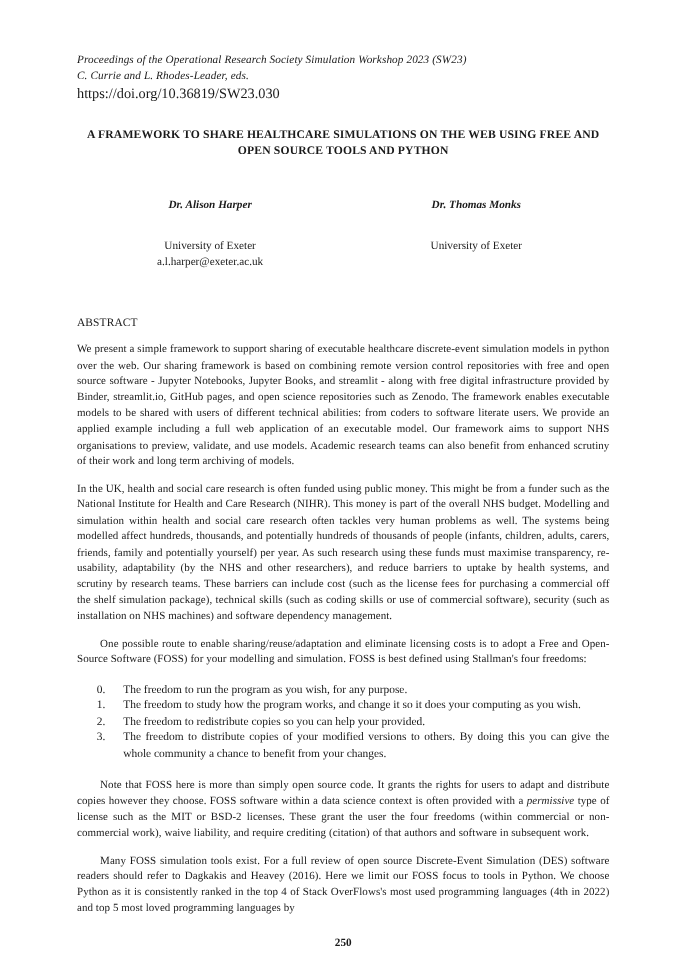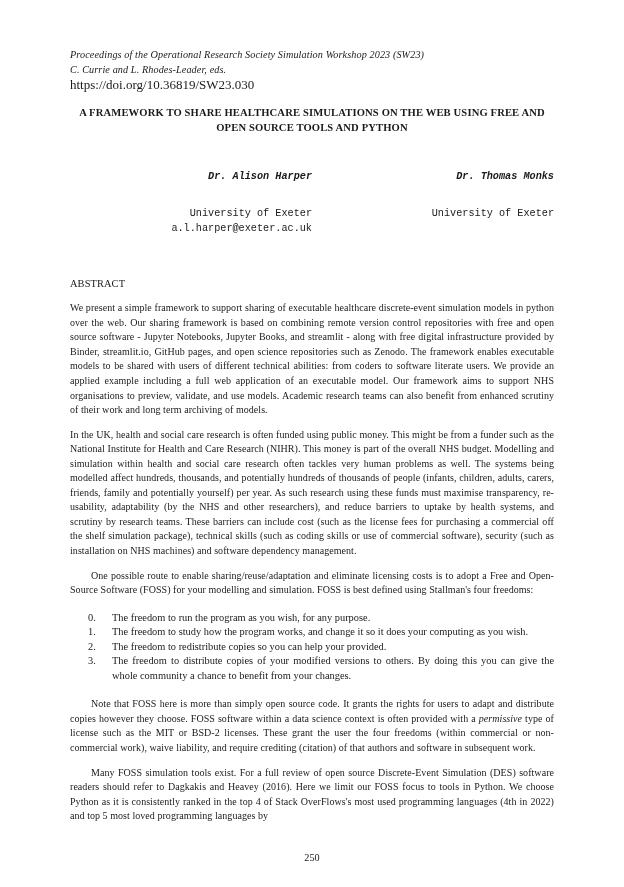--- a/index.html
+++ b/index.html
@@ -35,40 +35,39 @@
     letter-spacing: 0.01em;
   }
   .doi {
     font-style: normal;
     font-size: 13px;
     line-height: 15.2px;
   }
 
   
   .title {
-    margin-top: 12px;
+    margin-top: 22px;
     font-weight: bold;
     font-size: 10.6px;
     line-height: 15px;
     text-align: center;
     letter-spacing: 0.012em;
   }
 
   
   .authors {
     margin-top: 34px;
     display: flex;
     width: 100%;
   }
   .author-col {
     width: 50%;
-    text-align: right;
+    text-align: center;
     font-size: 10.2px;
     line-height: 15.2px;
-    font-family: Liberation Mono, monospace;
   }
   .author-name {
     font-style: italic;
     font-weight: bold;
     font-size: 10.2px;
   }
   .author-affil-block {
     margin-top: 22px;
   }
   .author-affil,
@@ -129,20 +128,21 @@
 
   
   .page-number {
     position: absolute;
     left: 0;
     right: 0;
     top: 852px;
     text-align: center;
     font-size: 10.2px;
     color: #1a1a1a;
+    font-weight: bold;
   }
 </style>
 </head>
 <body>
 
 <div class="page">
   <div class="content">
 
     <div>
       <div class="proceedings">Proceedings of the Operational Research Society Simulation Workshop 2023 (SW23)</div>

